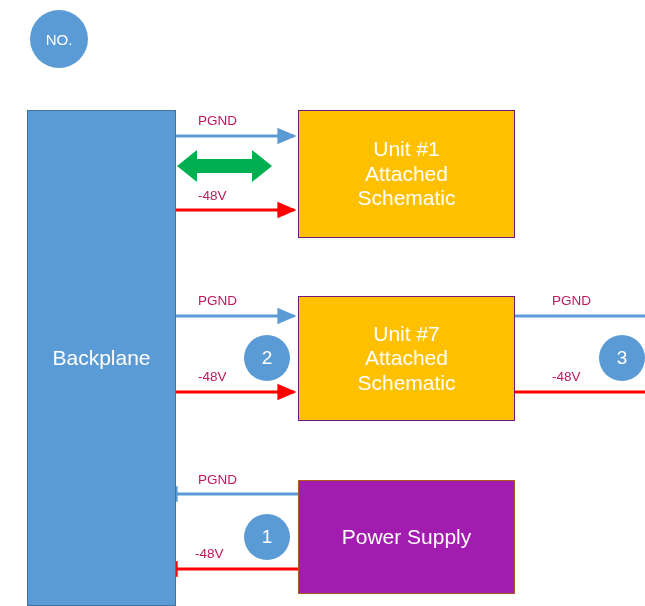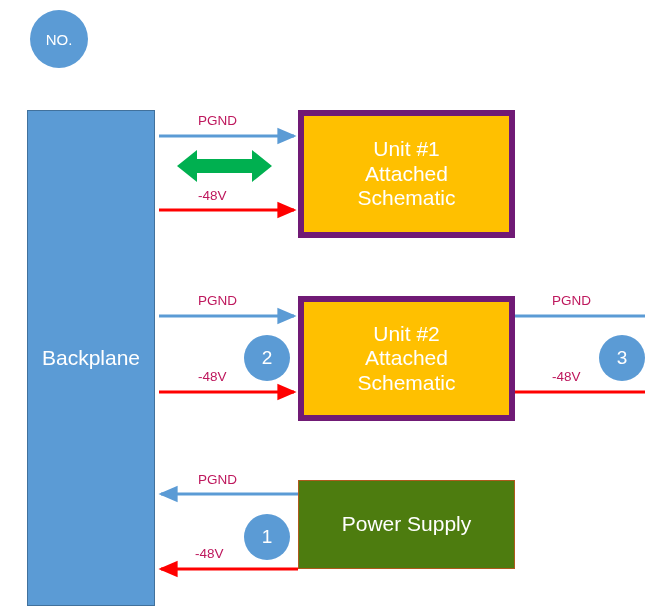--- a/index.html
+++ b/index.html
@@ -24,49 +24,49 @@
     display: flex;
     align-items: center;
     justify-content: center;
     text-align: center;
     color: #ffffff;
     line-height: 1.16;
   }
   .backplane {
     left: 5px;
     top: 110px;
-    width: 128px;
+    width: 149px;
     height: 496px;
     background: #5B9BD5;
     border: 1px solid #41719C;
     font-size: 21px;
   }
   .unit-box {
     background: #FFC000;
-    border: 6px solid #701a75;
+    border: 1px solid #701a75;
     font-size: 21px;
   }
   .unit1 {
     left: 276px;
     top: 110px;
     width: 217px;
     height: 128px;
   }
   .unit2 {
     left: 276px;
     top: 296px;
     width: 217px;
     height: 125px;
   }
   .psu {
     left: 276px;
     top: 480px;
     width: 217px;
-    height: 89px;
-    background: #4d7c0f;
+    height: 114px;
+    background: #a21caf;
     border: 1px solid #AE5A1C;
     font-size: 21px;
   }
   .label {
     position: absolute;
     font-size: 13.5px;
     color: #be185d;
     white-space: nowrap;
   }
   .num-circle {
@@ -159,21 +159,21 @@
   <div class="box unit-box unit1">
     <span>
       <span>Unit #1</span><br>
       <span>Attached</span><br>
       <span>Schematic</span>
     </span>
   </div>
 
   <div class="box unit-box unit2">
     <span>
-      <span>Unit #2</span><br>
+      <span>Unit #7</span><br>
       <span>Attached</span><br>
       <span>Schematic</span>
     </span>
   </div>
 
   <div class="box psu">
     <span>Power Supply</span>
   </div>
 
   <div class="label" style="left:176px; top:113px;">PGND</div>

